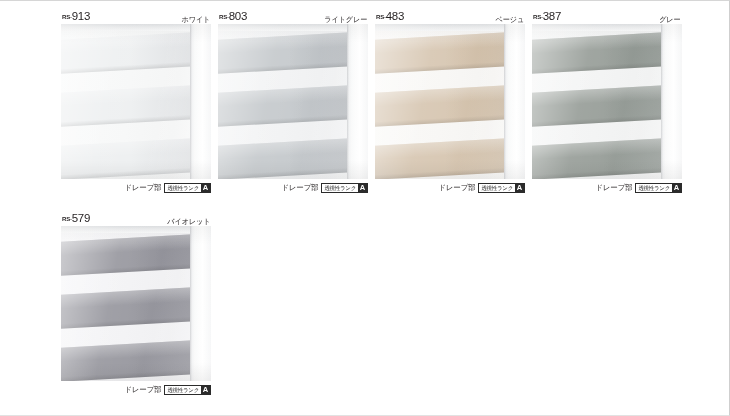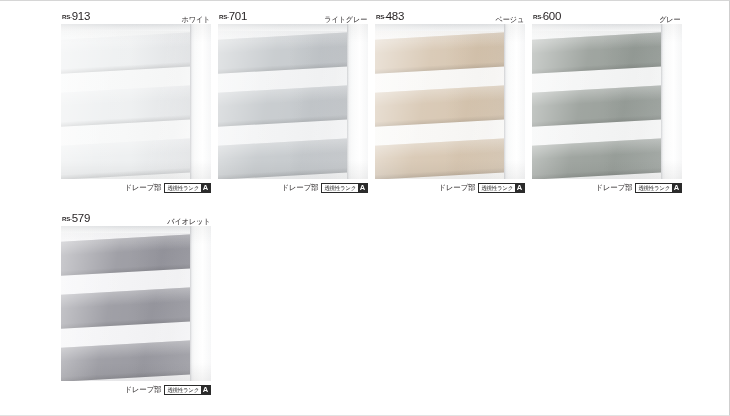--- a/index.html
+++ b/index.html
@@ -244,21 +244,21 @@
           <span class="foot-label">ドレープ部</span>
           <span class="rank-box">
             <span class="rank-text">透視性ランク</span>
             <span class="rank-grade">A</span>
           </span>
         </div>
       </div>
 
       <div class="card">
         <div class="card-head">
-          <div class="code"><span class="pre">RS-</span><span class="num">701</span></div>
+          <div class="code"><span class="pre">RS-</span><span class="num">803</span></div>
           <div class="colorname">ライトグレー</div>
         </div>
         <div class="swatch">
           <div class="sheer" style="background: linear-gradient(96deg, rgb(245, 246, 247) 0%, rgb(242, 243, 244) 45%, rgb(239, 240, 241) 74%, rgb(245, 246, 247) 100%);"></div>
           <div class="head"></div>
           <div class="slat s1" style="top: 16px; transform: rotate(-3.2deg);">
               <div class="face" style="background: linear-gradient(92deg, rgb(199, 203, 206) 0%, rgb(199, 203, 206) 55%, rgb(185, 189, 193) 88%, rgb(179, 183, 187) 100%);"></div>
               <div class="hi"></div>
               <div class="sh"></div>
             </div>
@@ -316,21 +316,21 @@
           <span class="foot-label">ドレープ部</span>
           <span class="rank-box">
             <span class="rank-text">透視性ランク</span>
             <span class="rank-grade">A</span>
           </span>
         </div>
       </div>
 
       <div class="card">
         <div class="card-head">
-          <div class="code"><span class="pre">RS-</span><span class="num">600</span></div>
+          <div class="code"><span class="pre">RS-</span><span class="num">387</span></div>
           <div class="colorname">グレー</div>
         </div>
         <div class="swatch">
           <div class="sheer" style="background: linear-gradient(96deg, rgb(246, 247, 247) 0%, rgb(243, 244, 244) 45%, rgb(240, 241, 241) 74%, rgb(246, 247, 247) 100%);"></div>
           <div class="head"></div>
           <div class="slat s1" style="top: 16px; transform: rotate(-3.2deg);">
               <div class="face" style="background: linear-gradient(92deg, rgb(155, 161, 156) 0%, rgb(155, 161, 156) 55%, rgb(141, 148, 143) 88%, rgb(135, 142, 137) 100%);"></div>
               <div class="hi"></div>
               <div class="sh"></div>
             </div>

